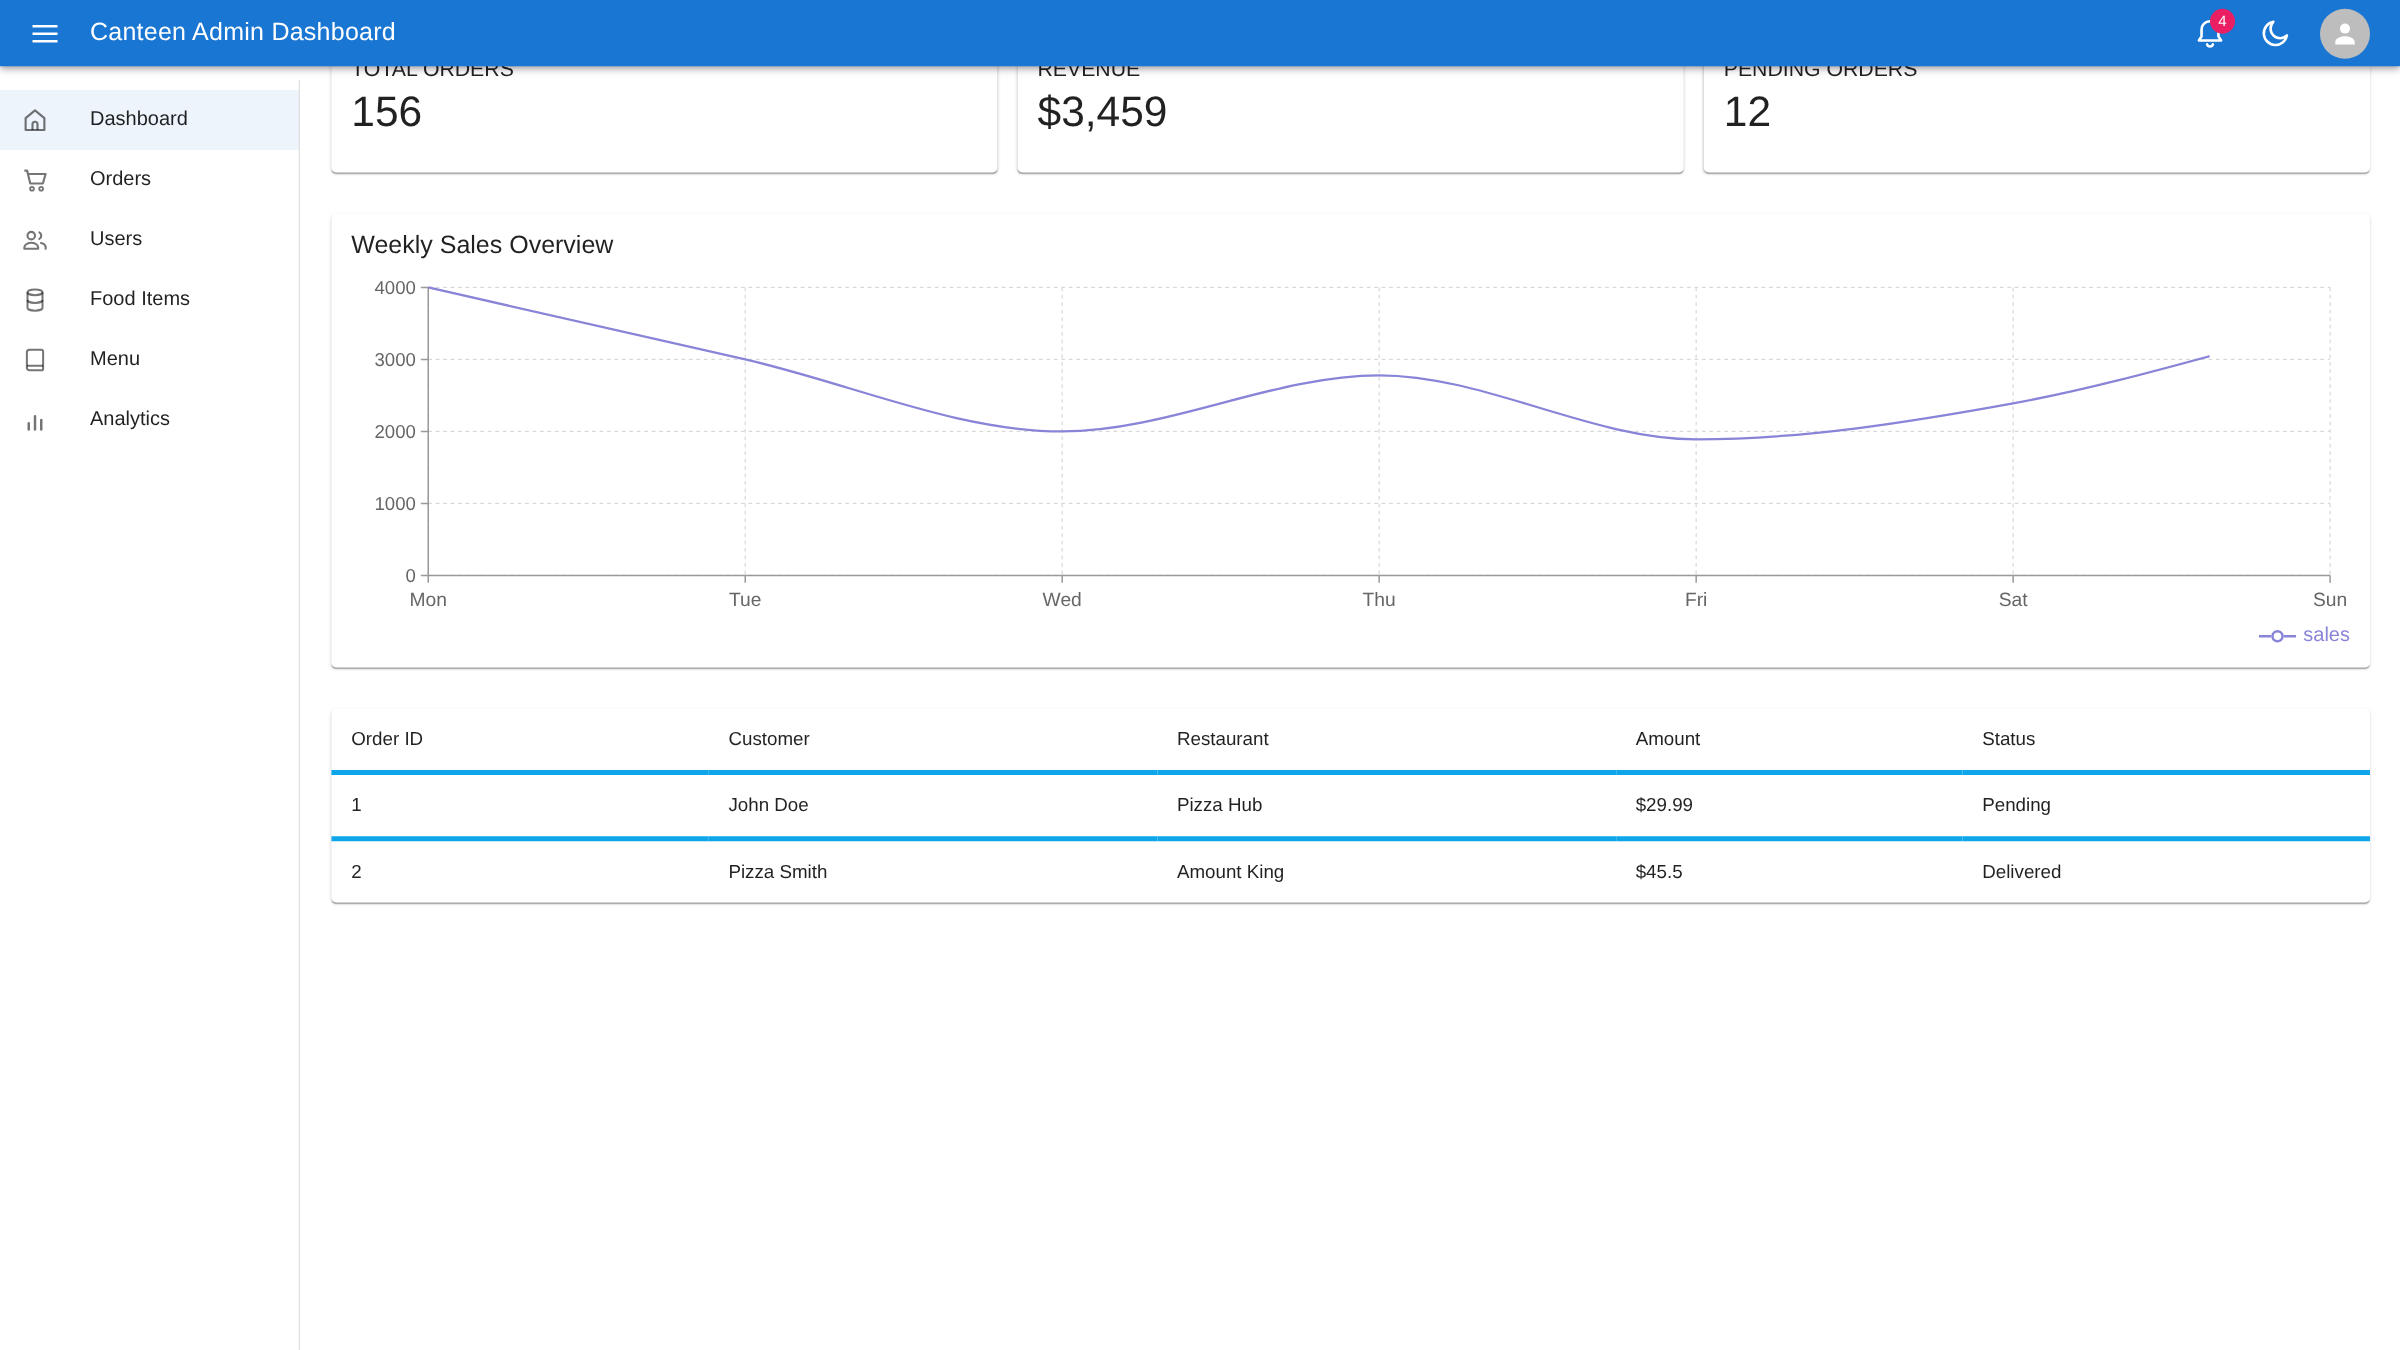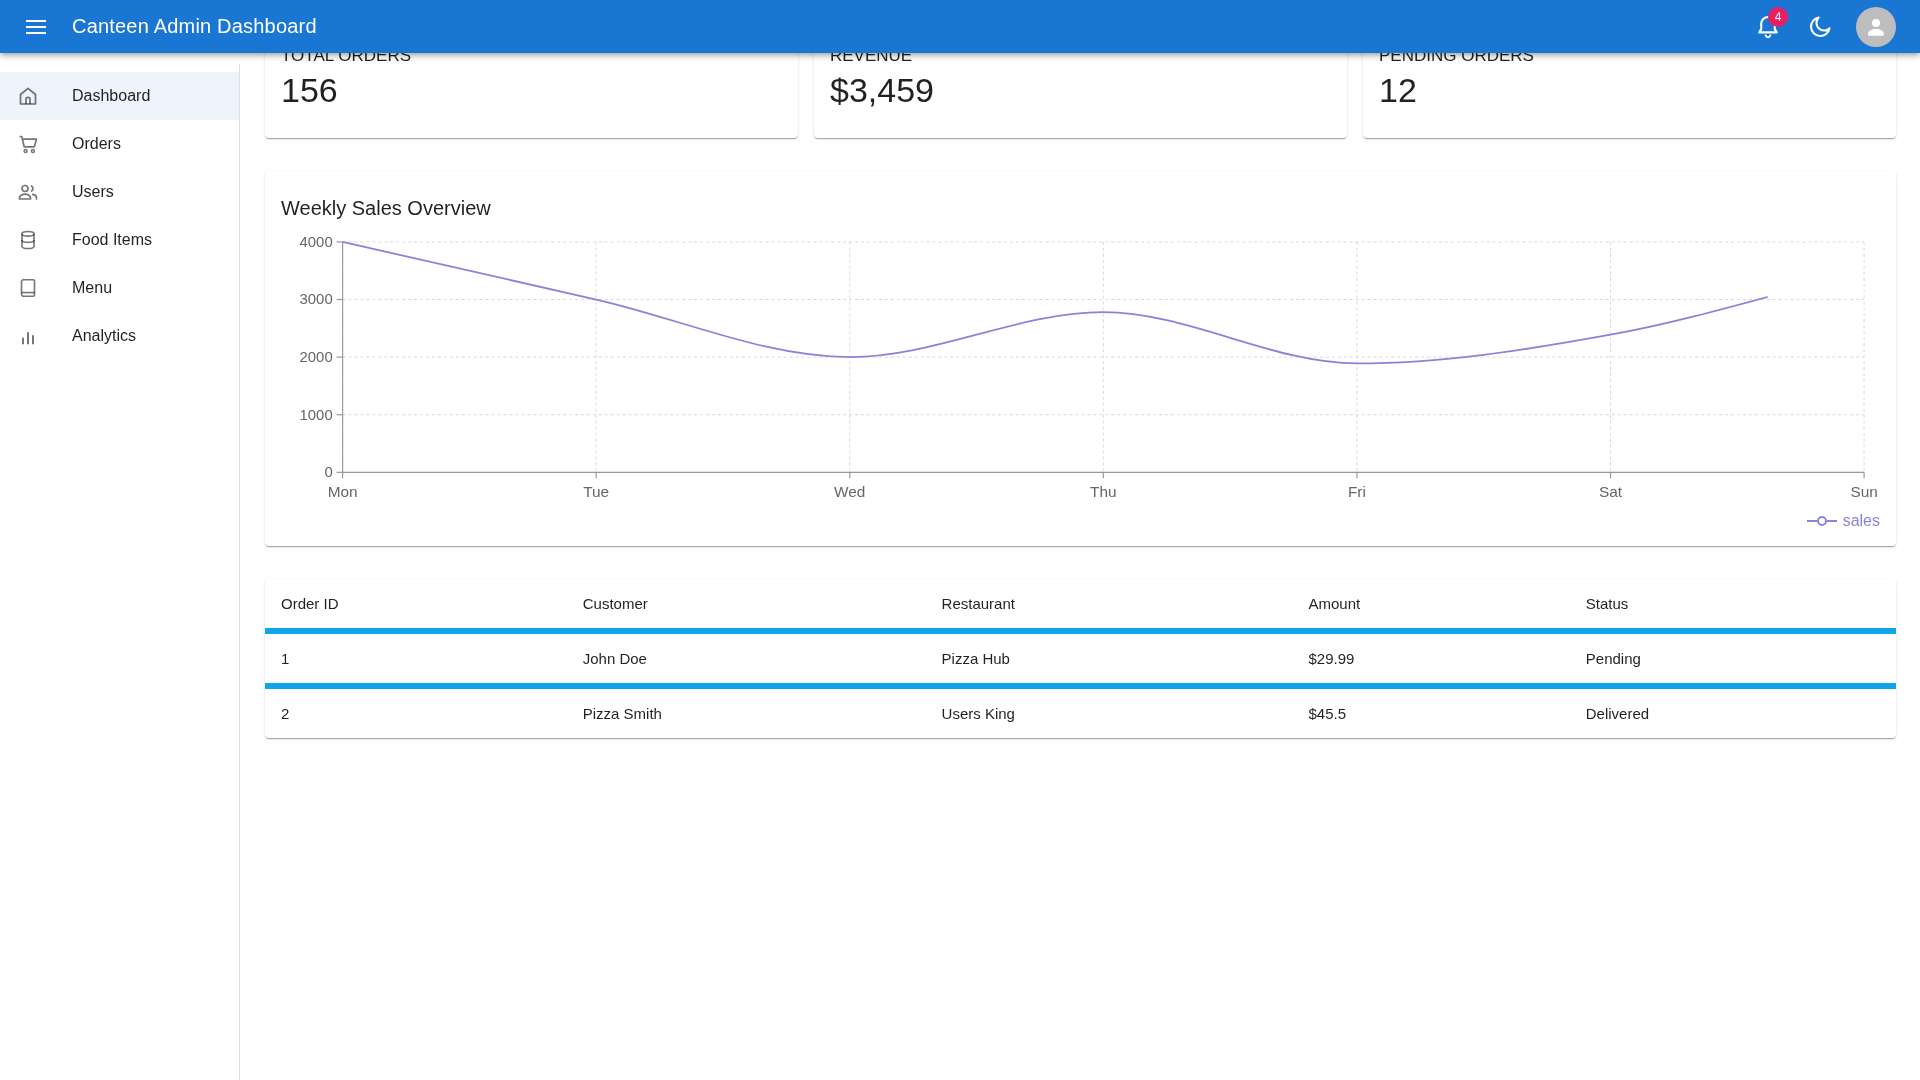--- a/index.html
+++ b/index.html
@@ -66,32 +66,32 @@
   .paper{
     background:#fff;border-radius:4px;
     box-shadow:0 2px 1px -1px rgba(0,0,0,.2),0 1px 1px 0 rgba(0,0,0,.14),0 1px 3px 0 rgba(0,0,0,.12);
   }
   .stats-row{display:flex;gap:16px;}
   .stat-card{flex:1;height:113px;padding:21px 16px;}
   .stat-label{font-size:17px;font-weight:400;color:rgba(0,0,0,.87);margin:0 0 7px;}
   .stat-value{font-size:34px;font-weight:400;line-height:1;color:rgba(0,0,0,.87);}
   
   .chart-card{margin-top:33px;padding:14px 16px 16px;}
-  .chart-title{font-size:20px;font-weight:400;margin:12px 0 12px;color:rgba(0,0,0,.87);}
+  .chart-title{font-size:20px;font-weight:400;margin:0 0 12px;color:rgba(0,0,0,.87);}
   .chart-wrap{width:100%;}
   #sales-chart{width:100%;height:auto;display:block;}
   #sales-chart text{font-family:"Liberation Sans","DejaVu Sans",sans-serif;}
   .legend-row{display:flex;justify-content:flex-end;align-items:center;gap:6px;margin-top:4px;color:var(--line-color);}
   .legend-label{font-size:16px;}
   
   .table-card{margin-top:33px;overflow:hidden;}
   table{width:100%;border-collapse:collapse;table-layout:fixed;}
   th,td{
     text-align:left;padding:16px;font-size:15px;
-    border-bottom:6px solid #0ea5e9;color:rgba(0,0,0,.87);
+    border-bottom:4px solid #0ea5e9;color:rgba(0,0,0,.87);
   }
   th{font-weight:500;}
   tbody tr:last-child td{border-bottom:none;}
 </style>
 </head>
 <body>
 
 <header class="appbar">
   <button class="icon-btn">
     <svg width="24" height="24" viewBox="0 0 24 24">
@@ -267,21 +267,21 @@
         <tr>
           <td>1</td>
           <td>John Doe</td>
           <td>Pizza Hub</td>
           <td>$29.99</td>
           <td>Pending</td>
         </tr>
         <tr>
           <td>2</td>
           <td>Pizza Smith</td>
-          <td>Users King</td>
+          <td>Amount King</td>
           <td>$45.5</td>
           <td>Delivered</td>
         </tr>
       </tbody>
     </table>
   </section>
 
 </main>
 
 </body></html>

